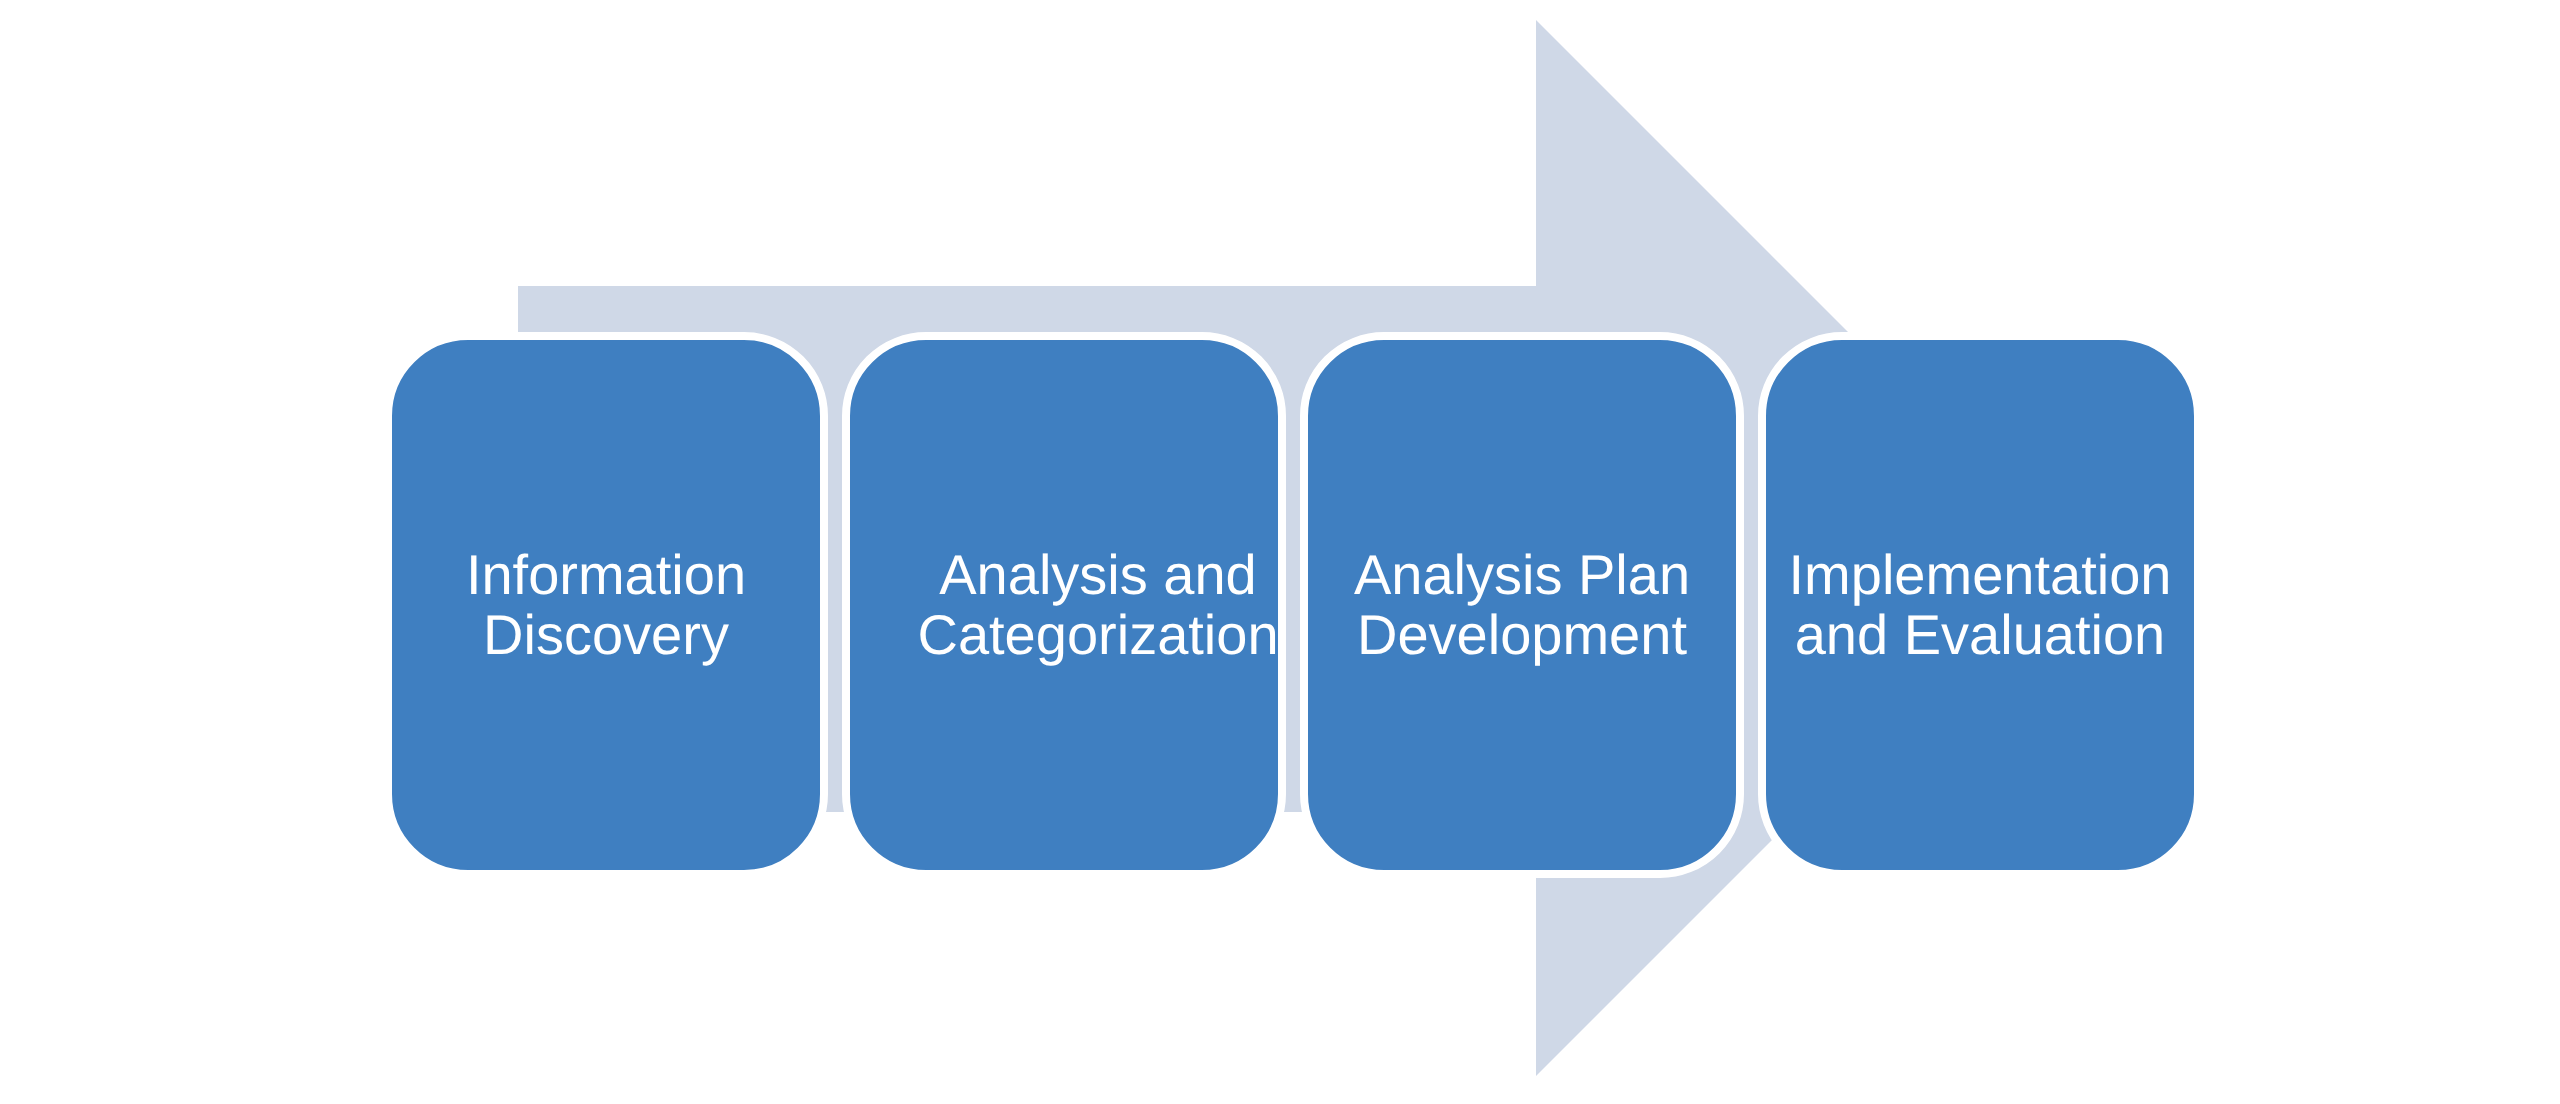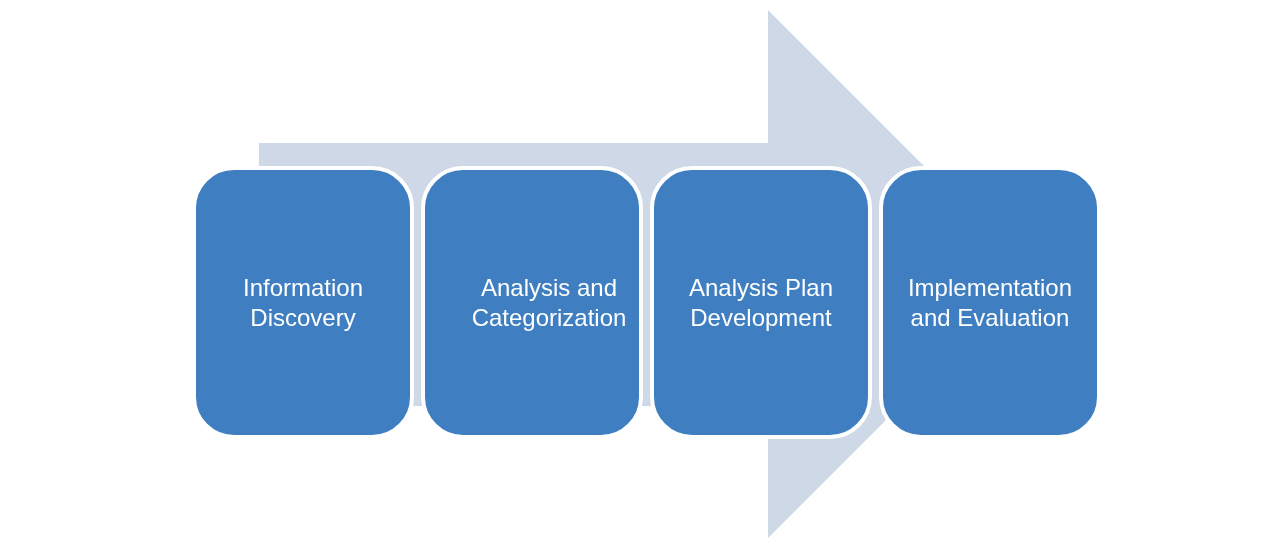--- a/index.html
+++ b/index.html
@@ -31,21 +31,21 @@
     height: 273px;
     box-sizing: border-box;
     background: var(--step-fill, #3f7fc1);
     border: 4px solid var(--step-border, #ffffff);
     border-radius: 42px;
     display: flex;
     align-items: center;
     justify-content: center;
     text-align: center;
     color: var(--step-text, #ffffff);
-    font-size: 24px;
+    font-size: 28px;
     line-height: 30px;
     padding: 0 14px;
   }
   .step-1 { left: 192px; }
   .step-2 { left: 421px; padding-left: 48px; }
   .step-3 { left: 650px; }
   .step-4 { left: 879px; }
 </style>
 </head>
 <body>

